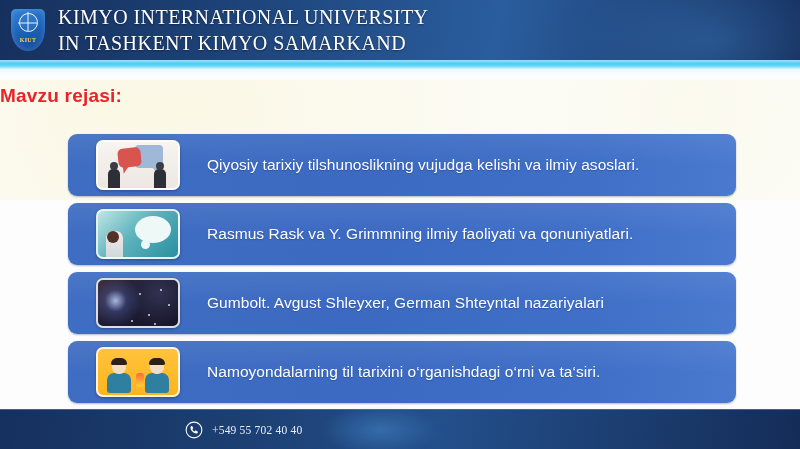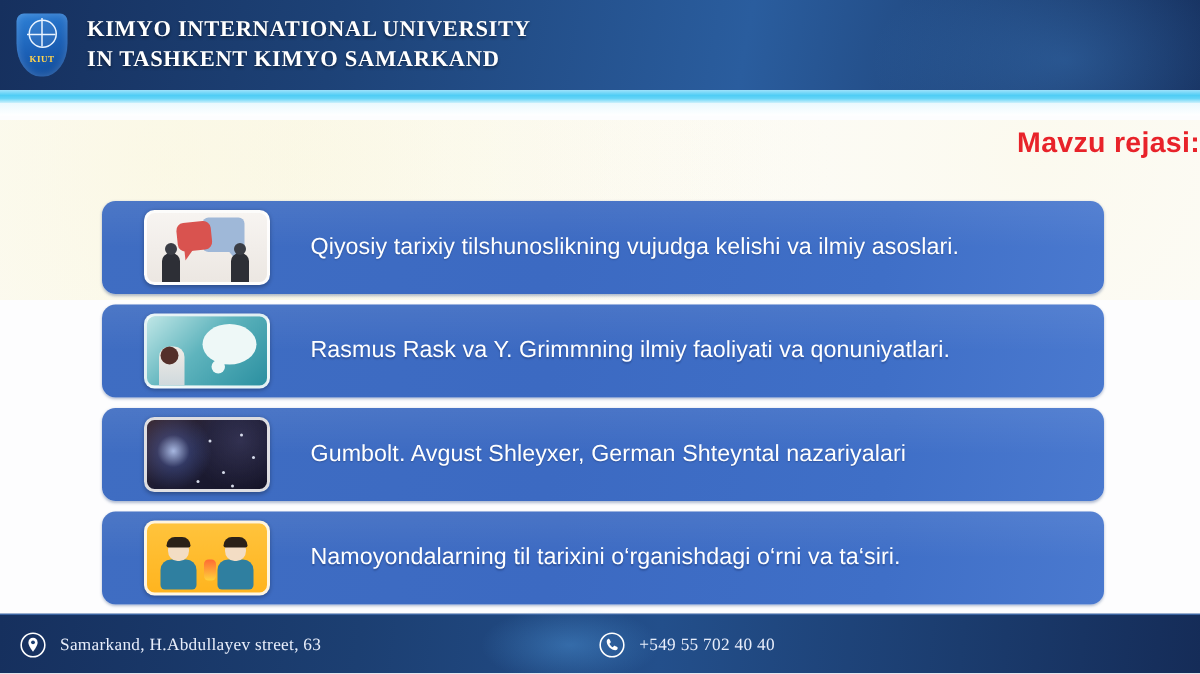--- a/index.html
+++ b/index.html
@@ -103,22 +103,22 @@
     position: relative;
     z-index: 2;
     display: flex;
     flex-direction: column;
     justify-content: center;
     gap: 3px;
     padding-left: 2px;
   }
   .header-line {
     font-family: "Liberation Serif", serif;
-    font-weight: bold;
-    font-size: 15px;
+    font-weight: normal;
+    font-size: 20px;
     color: #ffffff;
     letter-spacing: .45px;
     text-shadow: 0 1px 2px rgba(0,0,0,.45);
     white-space: nowrap;
   }
 
   
   .accent-stripe {
     position: absolute;
     top: 60px; left: 0;
@@ -143,21 +143,21 @@
       radial-gradient(circle at 690px 26px, rgba(250,246,220,.45), rgba(255,255,255,0) 58%);
     pointer-events: none;
   }
 
   
   .slide-title {
     position: absolute;
     top: 85px;
     left: 0;
     width: 800px;
-    text-align: right;
+    text-align: left;
     font-family: "Liberation Sans", sans-serif;
     font-weight: bold;
     font-size: 19px;
     color: #e8232a;
     letter-spacing: .2px;
   }
 
   
   .agenda {
     position: absolute;
@@ -435,30 +435,20 @@
             <div class="hair"></div>
           </div>
       </div>
       <div class="agenda-text">Namoyondalarning til tarixini o‘rganishdagi o‘rni va ta‘siri.</div>
     </div>
 
   </div>
 
   <div class="footer">
 
-    <div class="foot-cell fc-addr">
-      <span class="ico">
-        <svg width="18" height="18" viewBox="0 0 24 24">
-          <circle cx="12" cy="12" r="10.5" fill="none" stroke="#ffffff" stroke-width="1.4"></circle>
-          <path d="M12 5.6c-2.3 0-4.1 1.8-4.1 4.1 0 3.1 4.1 8.3 4.1 8.3s4.1-5.2 4.1-8.3c0-2.3-1.8-4.1-4.1-4.1z" fill="#ffffff"></path>
-          <circle cx="12" cy="9.6" r="1.7" fill="#1c3f72"></circle>
-        </svg>
-      </span>
-      <span class="foot-text">Samarkand, H.Abdullayev street, 63</span>
-    </div>
 
 
     <div class="foot-cell fc-phone">
       <span class="ico">
         <svg width="18" height="18" viewBox="0 0 24 24">
           <circle cx="12" cy="12" r="10.5" fill="none" stroke="#ffffff" stroke-width="1.4"></circle>
           <path d="M8.4 6.6c.7-.2 1.3.1 1.6.7l.8 1.6c.2.5.1 1-.3 1.3l-.8.6c.6 1.4 1.7 2.5 3.1 3.1l.6-.8c.3-.4.8-.5 1.3-.3l1.6.8c.6.3.9.9.7 1.6-.2.8-.9 1.4-1.8 1.4-4 0-7.9-3.9-7.9-7.9 0-.9.5-1.7 1.1-2.1z" fill="#ffffff"></path>
         </svg>
       </span>
       <span class="foot-text">+549 55 702 40 40</span>

